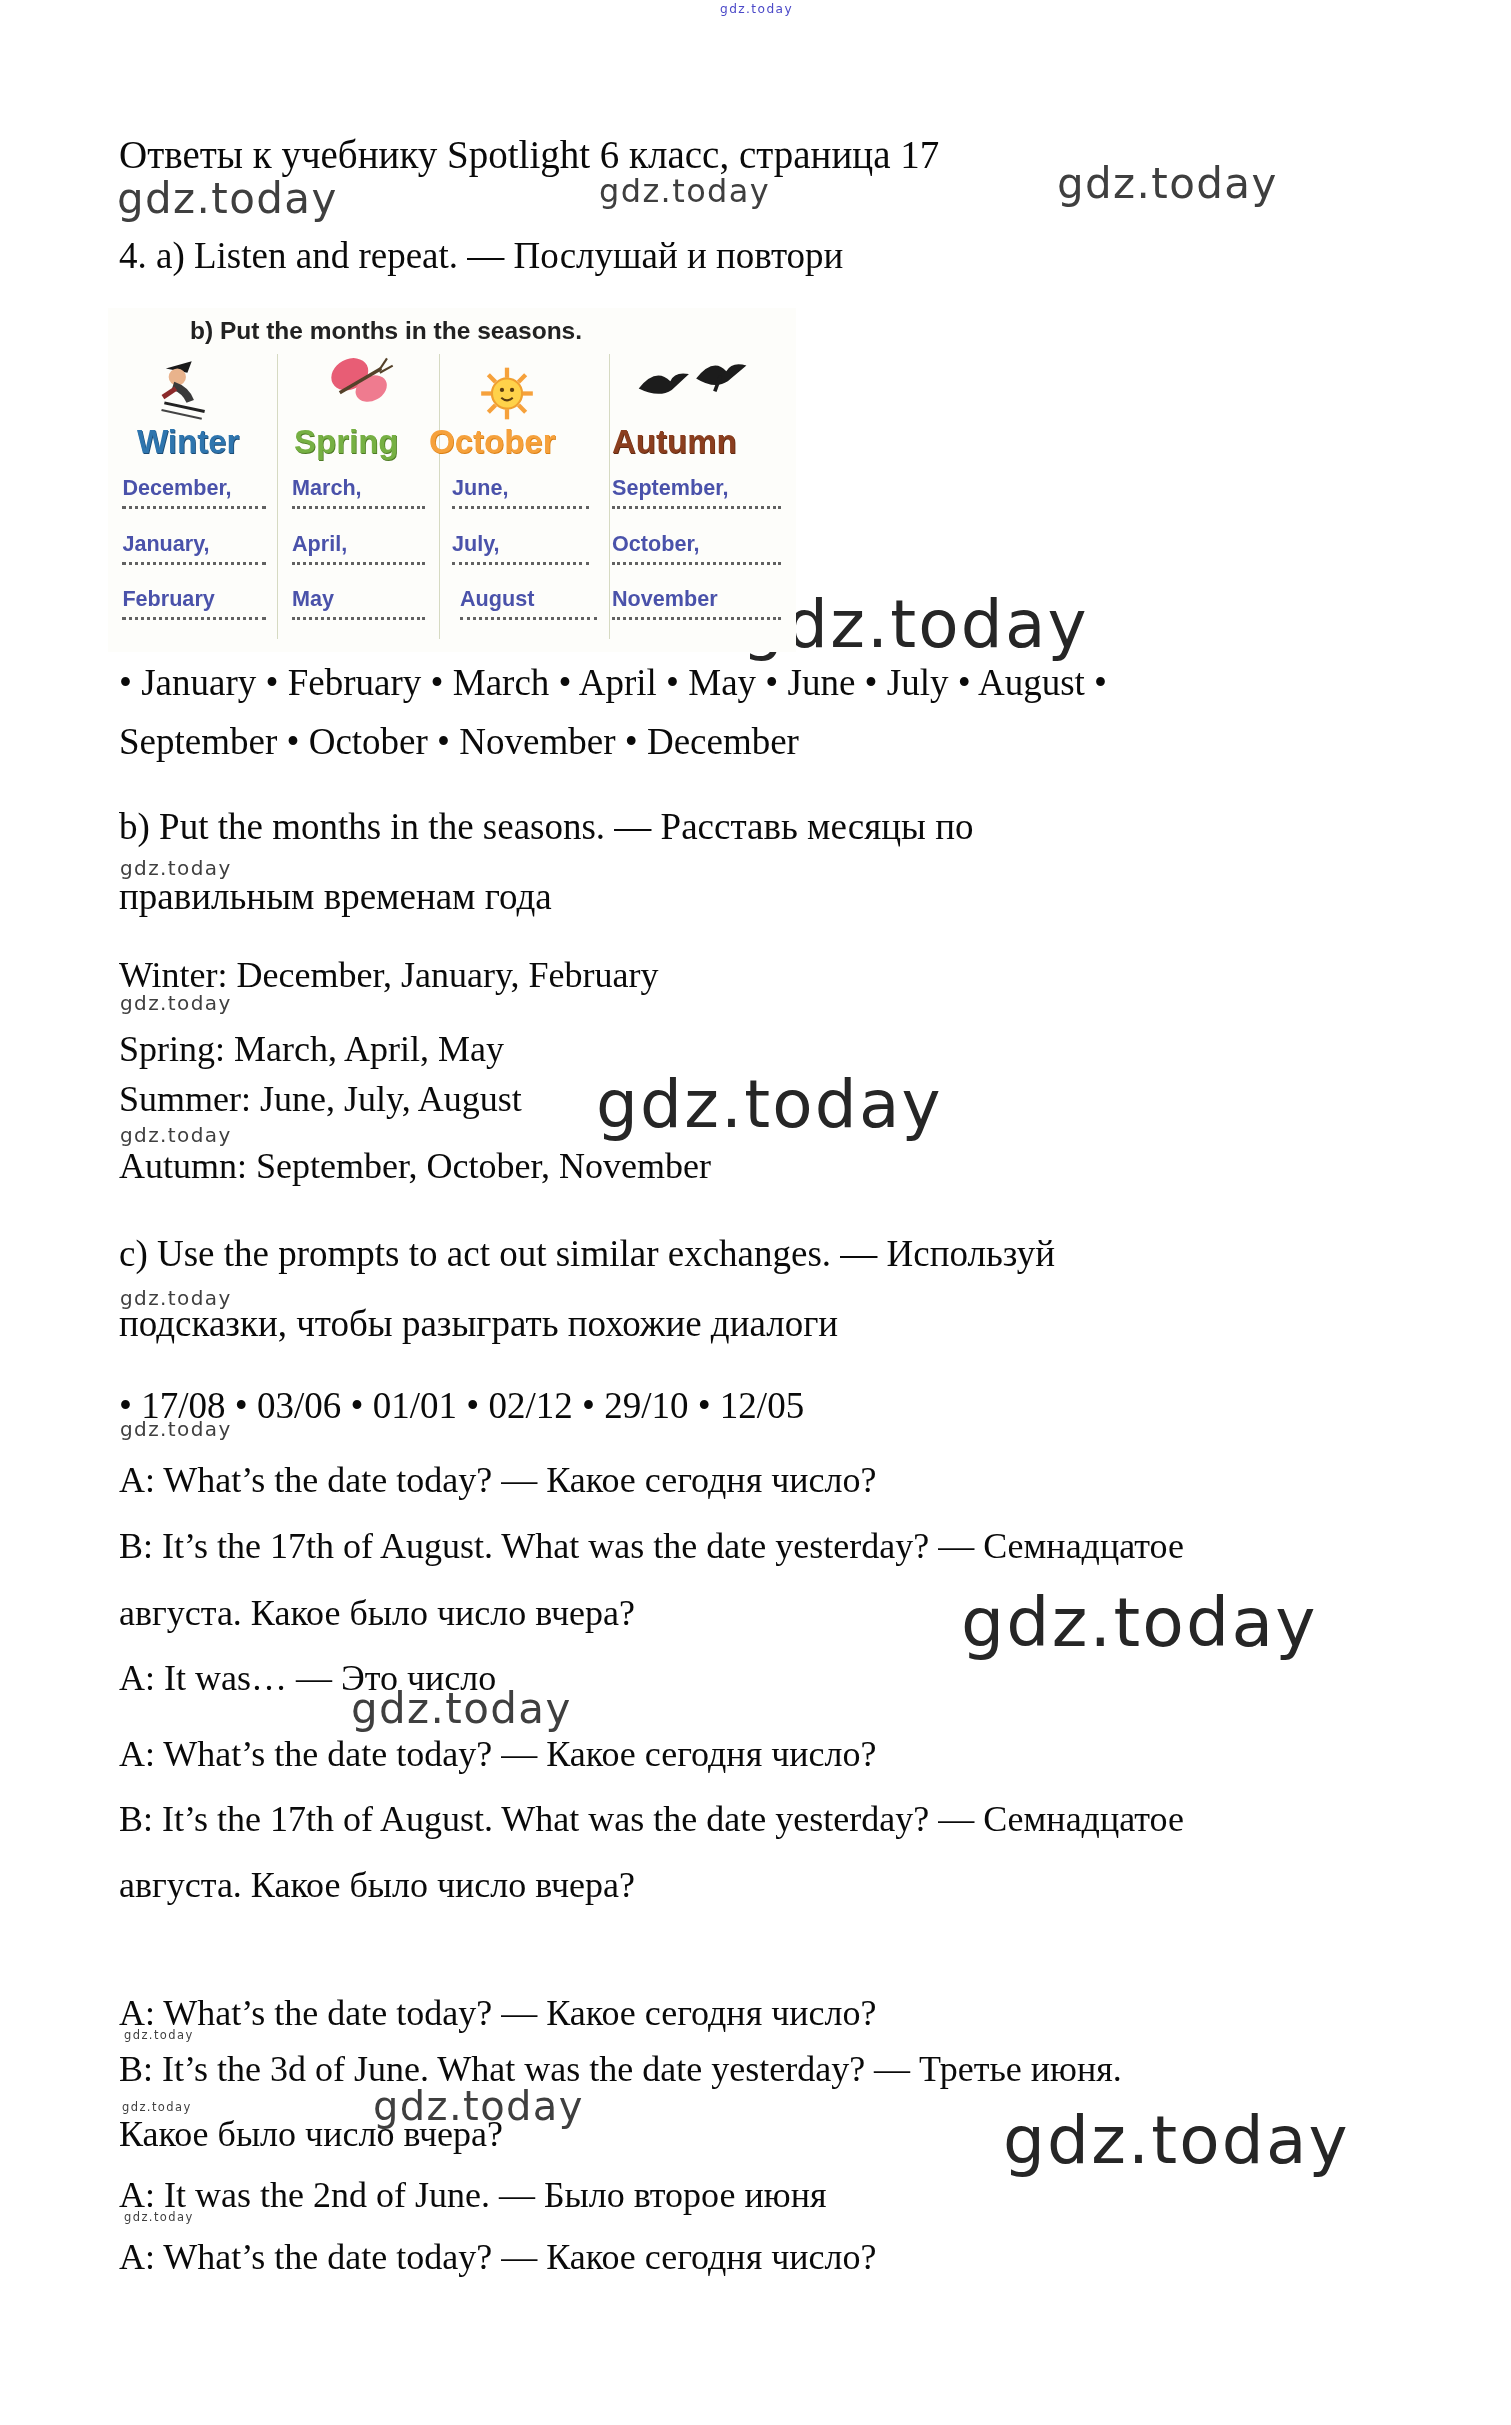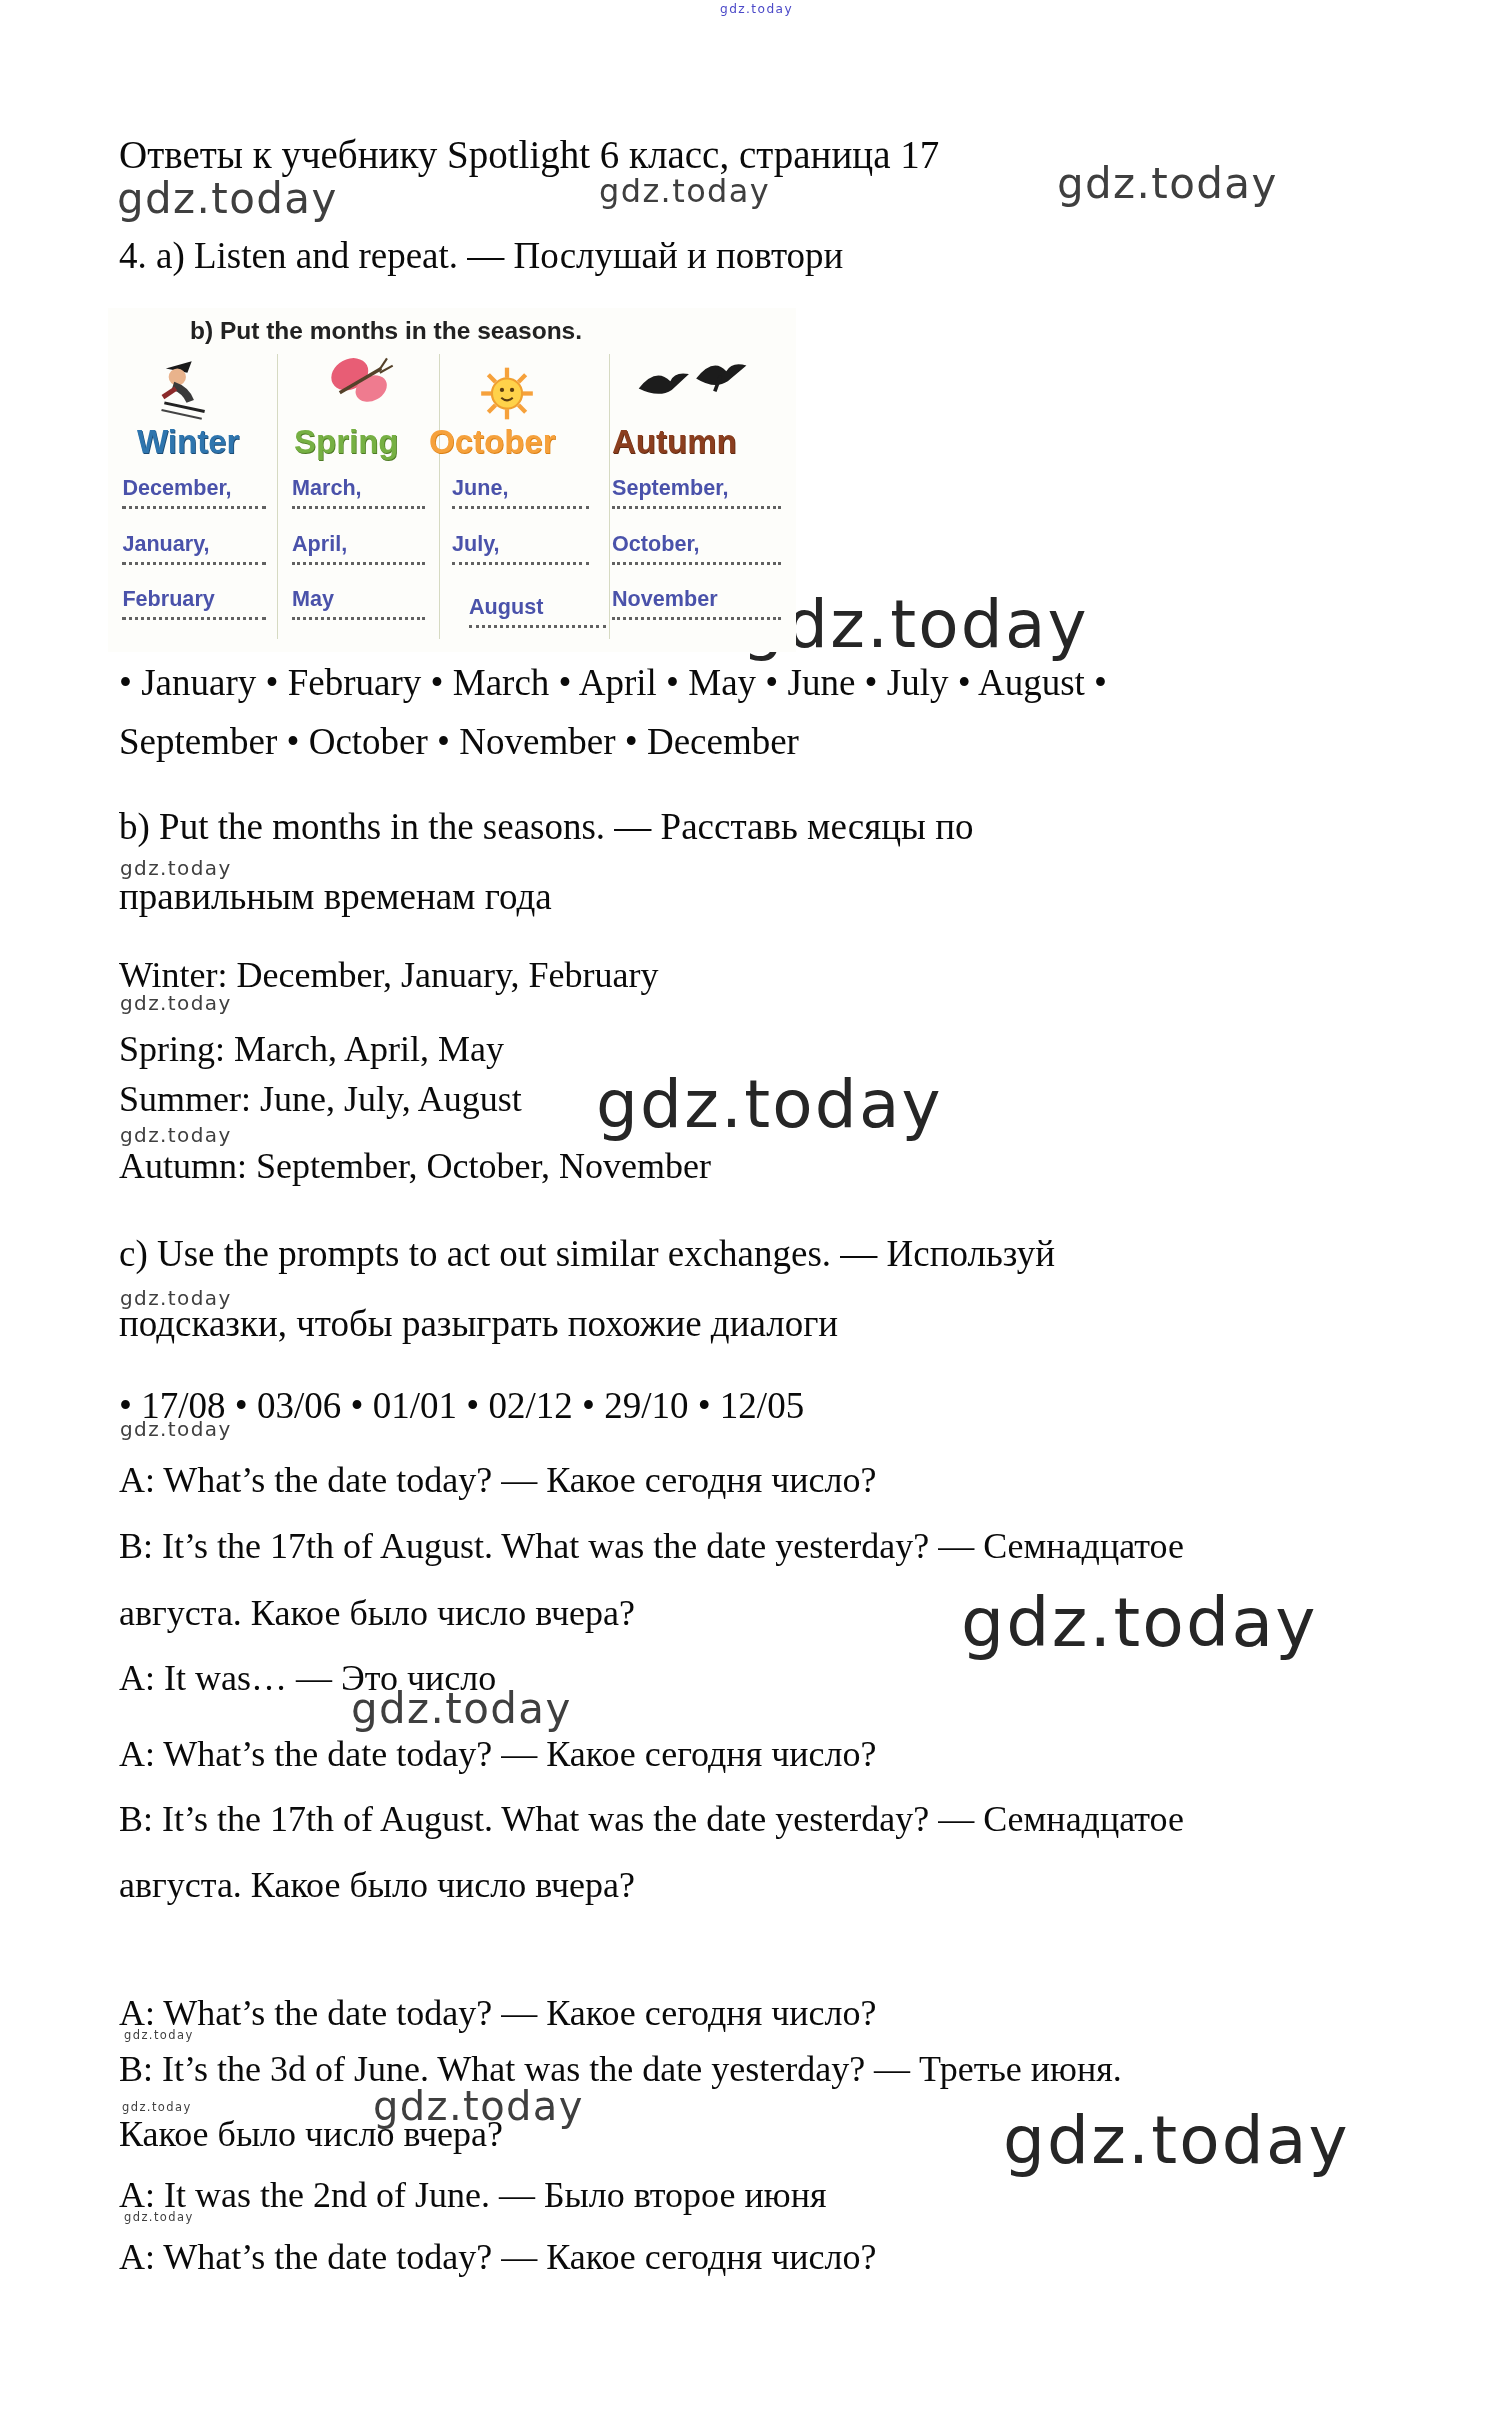--- a/index.html
+++ b/index.html
@@ -110,21 +110,21 @@
     <div class="mcell" style="left:14.4px;top:167px;width:144px;">December,</div>
     <div class="mcell" style="left:14.4px;top:223px;width:144px;">January,</div>
     <div class="mcell" style="left:14.4px;top:278px;width:144px;">February</div>
 
     <div class="mcell" style="left:184px;top:167px;width:133px;">March,</div>
     <div class="mcell" style="left:184px;top:223px;width:133px;">April,</div>
     <div class="mcell" style="left:184px;top:278px;width:133px;">May</div>
 
     <div class="mcell" style="left:344px;top:167px;width:137px;">June,</div>
     <div class="mcell" style="left:344px;top:223px;width:137px;">July,</div>
-    <div class="mcell" style="left:361px;top:278px;width:137px;margin-top:8px;">August</div>
+    <div class="mcell" style="left:352px;top:278px;width:137px;">August</div>
 
     <div class="mcell" style="left:504px;top:167px;width:169px;">September,</div>
     <div class="mcell" style="left:504px;top:223px;width:169px;">October,</div>
     <div class="mcell" style="left:504px;top:278px;width:169px;">November</div>
   </div>
 
   <div class="line fs52" style="left:119px;top:722px;">September • October • November • December</div>
   <div class="line fs52" style="left:119px;top:663px;">• January • February • March • April • May • June • July • August •</div>
 
   <div class="line bold fs52" style="left:119px;top:807px;">b) Put the months in the seasons. — Расставь месяцы по</div>

